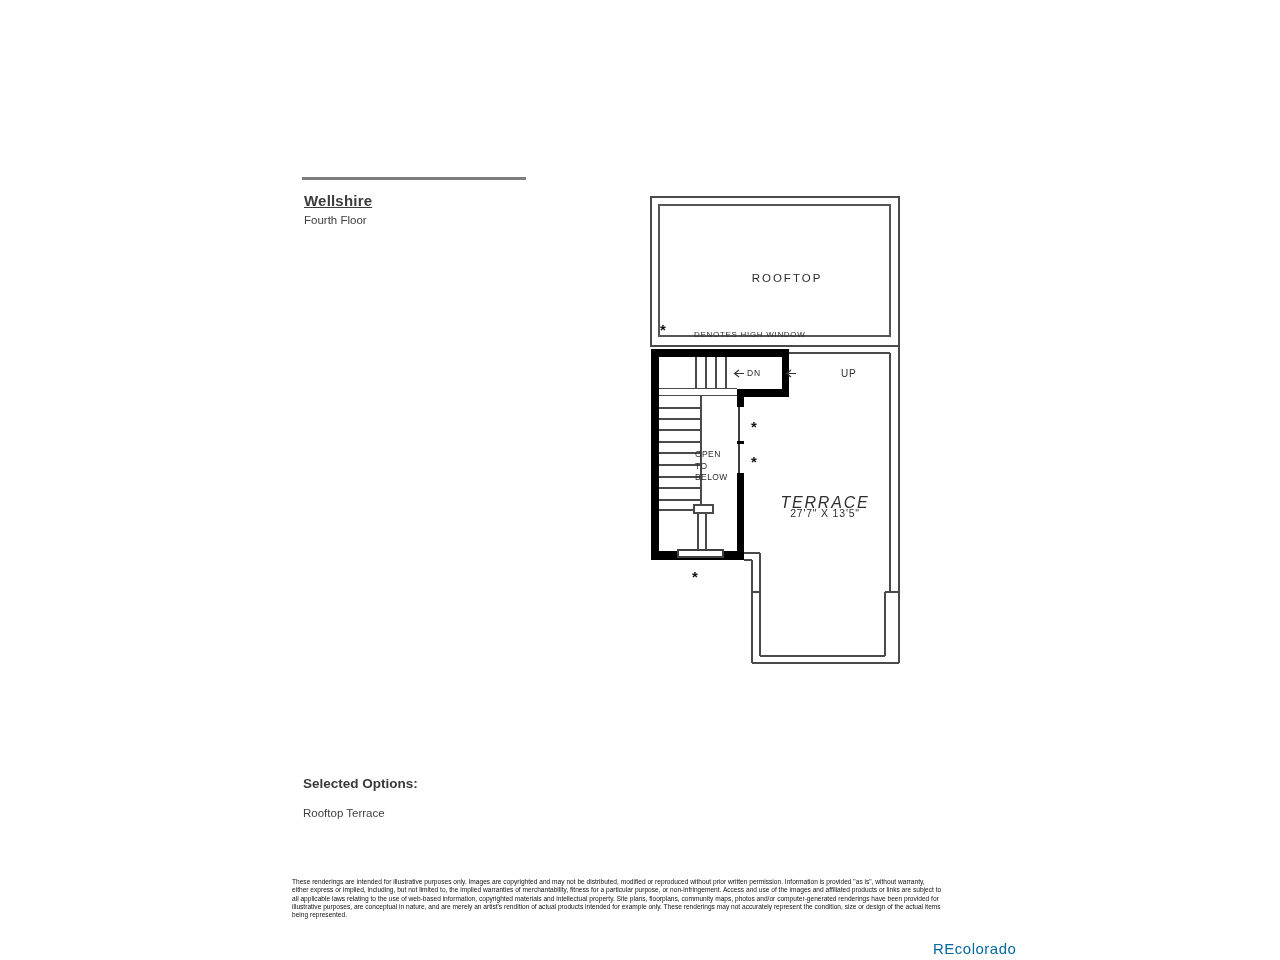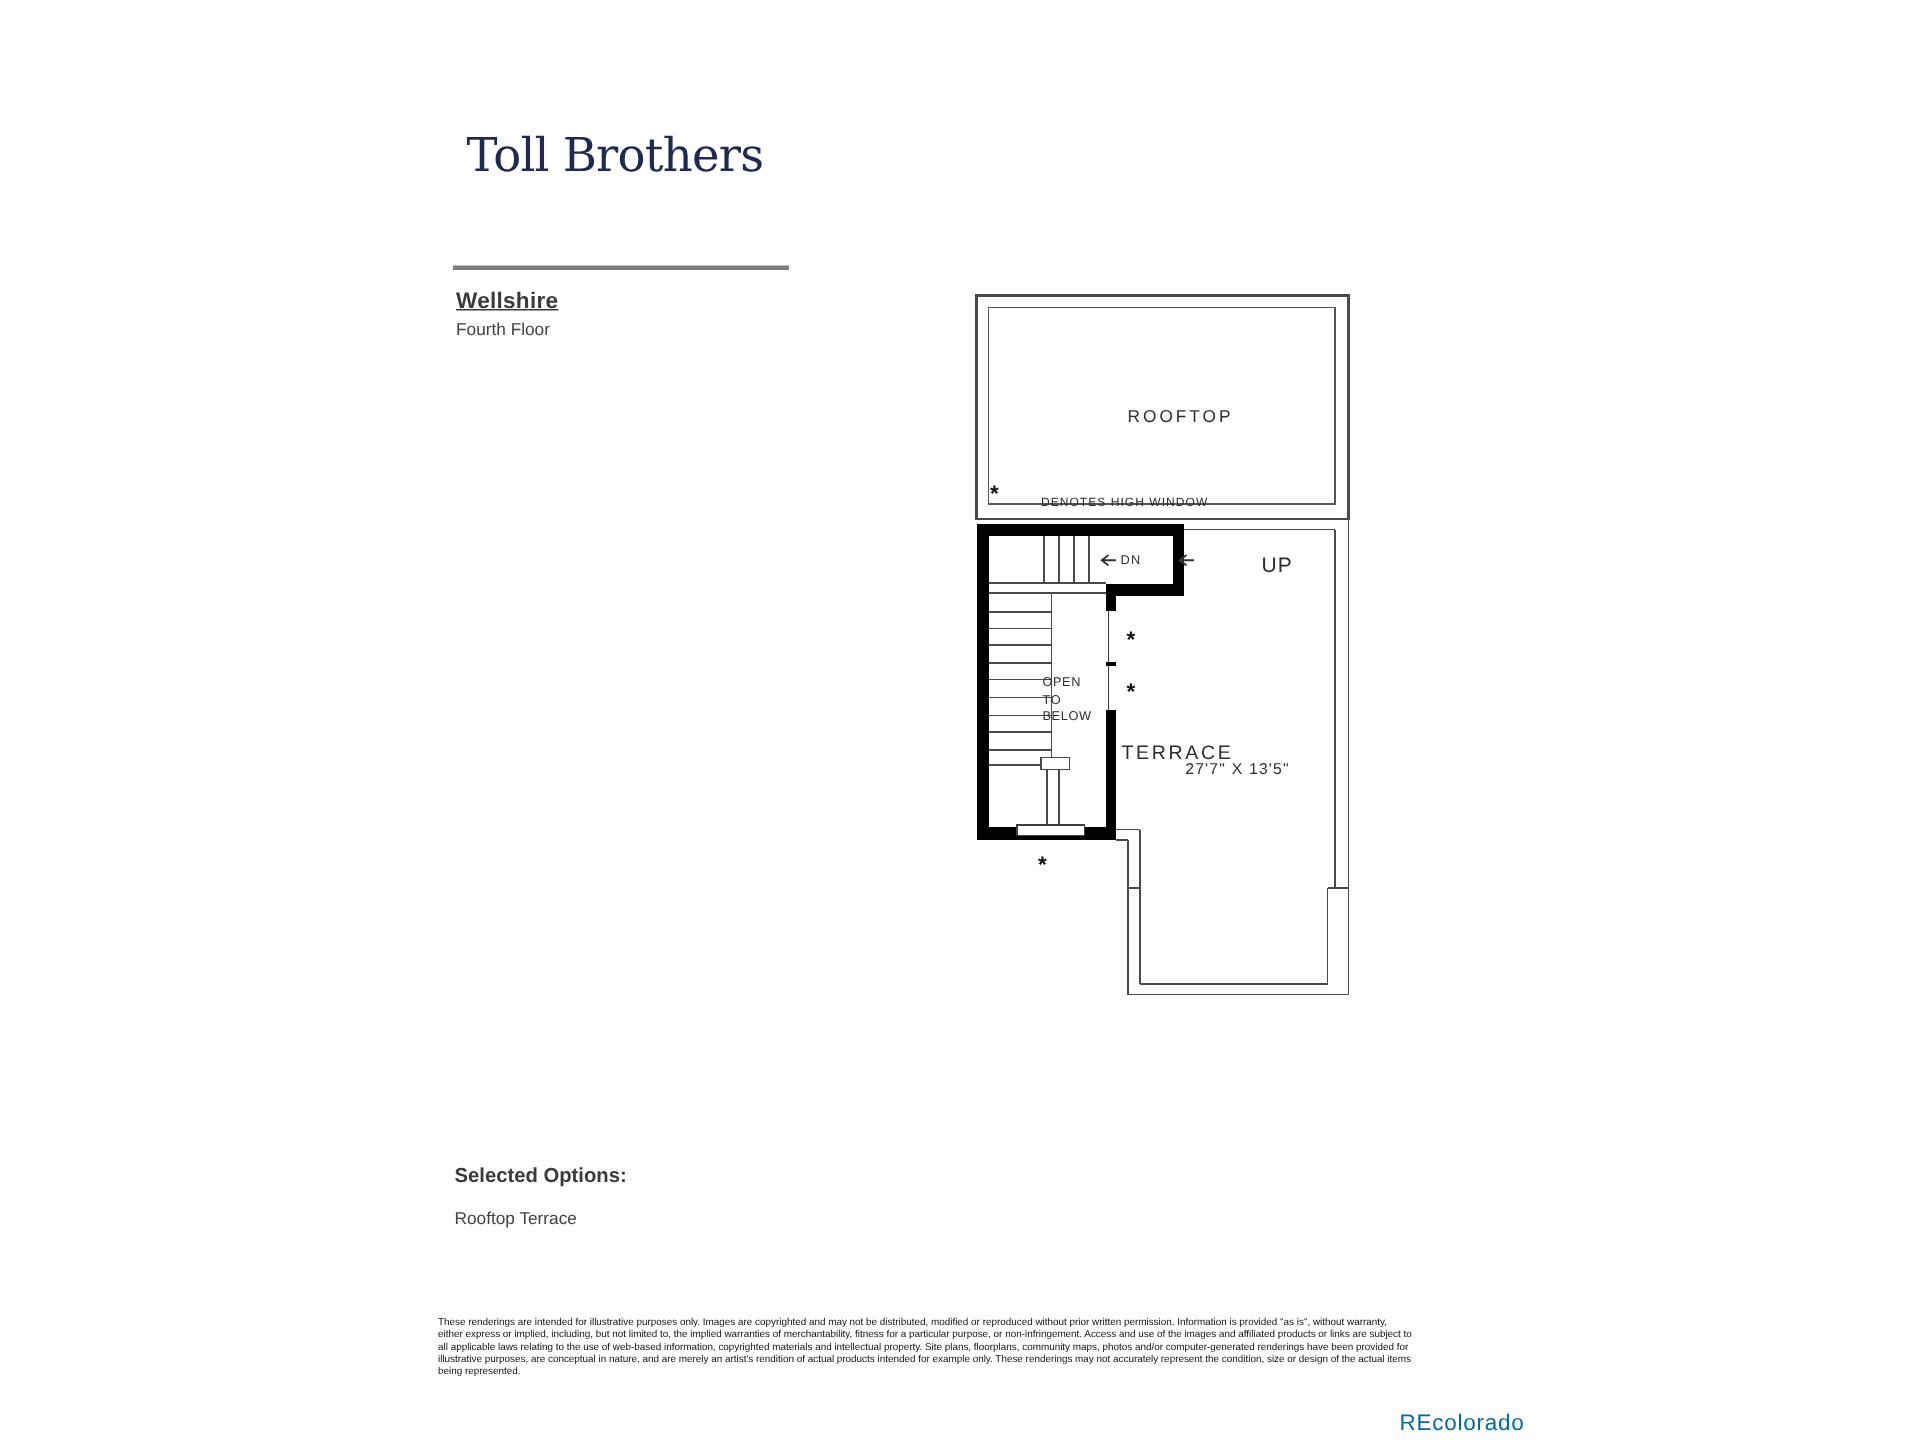--- a/index.html
+++ b/index.html
@@ -17,43 +17,42 @@
   .community{left:304px;top:192px;font-size:15px;font-weight:bold;color:#3b3b3b;letter-spacing:0.2px;text-decoration:underline;}
   .floor{left:304px;top:214px;font-size:11.5px;color:#414141;}
   
   .plan-svg{left:0;top:0;}
   
   .plan-lbl{color:#2d2d2d;white-space:nowrap;}
   .lbl-rooftop{left:651px;top:272px;width:272px;text-align:center;font-size:11.5px;letter-spacing:2px;}
   .legend-ast{left:660px;top:322px;font-size:15px;font-weight:bold;line-height:1;color:#111;}
   .legend-text{left:671px;top:330px;font-size:8px;letter-spacing:0.7px;padding-left:23px;}
   .lbl-dn{left:747px;top:368px;font-size:8.5px;letter-spacing:0.8px;}
-  .lbl-up{left:799px;top:368px;font-size:14px;letter-spacing:0.8px;padding-left:42px;}
+  .lbl-up{left:799px;top:368px;font-size:10px;letter-spacing:0.8px;padding-left:42px;}
   .lbl-otb{left:695px;top:449px;width:48px;text-align:left;font-size:8.5px;line-height:11.5px;letter-spacing:0.4px;white-space:pre-line;}
-  .lbl-terrace{left:720px;top:494px;width:130px;text-align:center;font-size:13px;letter-spacing:1.8px;}
+  .lbl-terrace{left:760px;top:494px;width:130px;text-align:center;font-size:16px;letter-spacing:1.8px;font-style:italic;}
   .lbl-dims{left:760px;top:507px;width:130px;text-align:center;font-size:10.5px;letter-spacing:0.8px;}
   .win-ast{font-size:15px;font-weight:bold;line-height:1;color:#111;}
   .ast-1{left:751px;top:419px;}
   .ast-2{left:751px;top:454px;}
   .ast-3{left:692px;top:569px;}
   
   .options-heading{left:303px;top:776px;font-size:13.5px;font-weight:bold;color:#3a3a3a;}
   .option-item{left:303px;top:807px;font-size:11.5px;color:#414141;}
   .disclaimer{
     left:292px;top:878px;width:650px;font-size:6.6px;line-height:8.35px;
     color:#111;text-align:left;
   }
   .watermark{left:933px;top:940px;font-size:15px;color:#0369a1;letter-spacing:0.5px;}
 </style>
 </head>
 <body>
 
 <div class="canvas">
 
-  <div class="abs logo">Toll Brothers</div>
   <div class="abs divider"></div>
   <div class="abs community">Wellshire</div>
   <div class="abs floor">Fourth Floor</div>
 
   <svg class="abs plan-svg" width="1280" height="960" viewBox="0 0 1280 960">
 
     <g fill="none" shape-rendering="crispEdges">
       <rect x="651" y="197" width="248" height="149" stroke="#4a4a4a" stroke-width="1.8"></rect>
       <rect x="659" y="205" width="231" height="131" stroke="#555555" stroke-width="1.3"></rect>
     </g>

